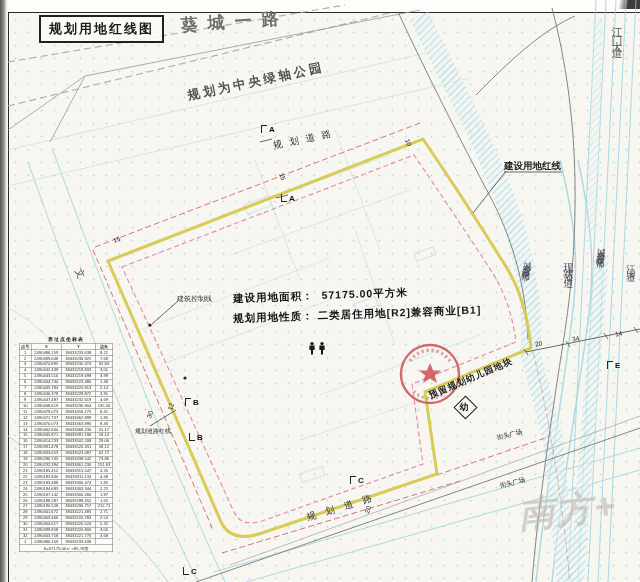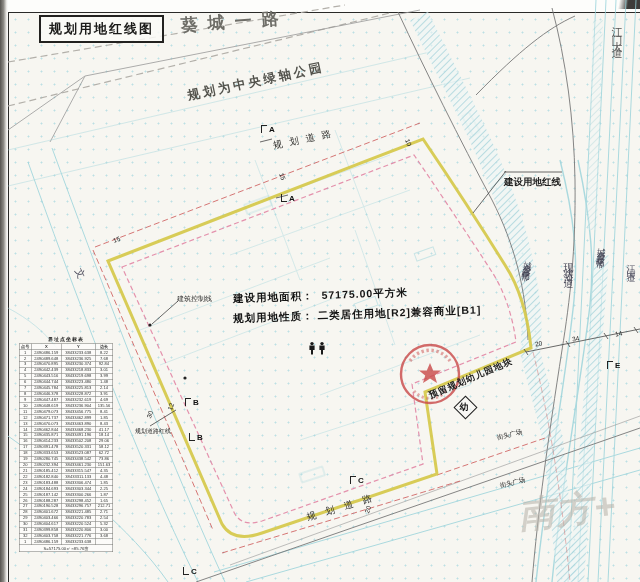--- a/index.html
+++ b/index.html
@@ -171,21 +171,21 @@
   </svg>
 
   <div class="title-box lbl">规划用地红线图</div>
 
   <div class="lbl road-main" style="left:180px;top:14px;transform:rotate(-4deg);">葵城一路</div>
   <div class="lbl park" style="left:186px;top:88px;transform:rotate(-12deg);">规划为中央绿轴公园</div>
 
   <div class="lbl vtext" style="left:609px;top:18px;font-size:11px;letter-spacing:7px;color:#555;">江门大道</div>
   <div class="lbl vtext" style="left:624px;top:257px;font-size:9px;letter-spacing:3px;color:#556;">江门大道</div>
 
-  <div class="lbl" style="left:504px;top:176px;font-size:9.5px;font-weight:bold;">建设用地红线</div>
+  <div class="lbl" style="left:504px;top:160px;font-size:9.5px;font-weight:bold;">建设用地红线</div>
 
   <div class="lbl info" style="left:233px;top:292px;transform:rotate(-2deg);">
     <span>建设用地面积：</span>&nbsp;&nbsp;<span>57175.00平方米</span>
   </div>
   <div class="lbl info" style="left:233px;top:312px;transform:rotate(-2deg);">
     <span>规划用地性质：</span>&nbsp;<span>二类居住用地[R2]兼容商业[B1]</span>
   </div>
 
   <div class="lbl small" style="left:177px;top:294px;">建筑控制线</div>
   <div class="lbl tiny" style="left:135px;top:427px;">规划道路红线</div>

